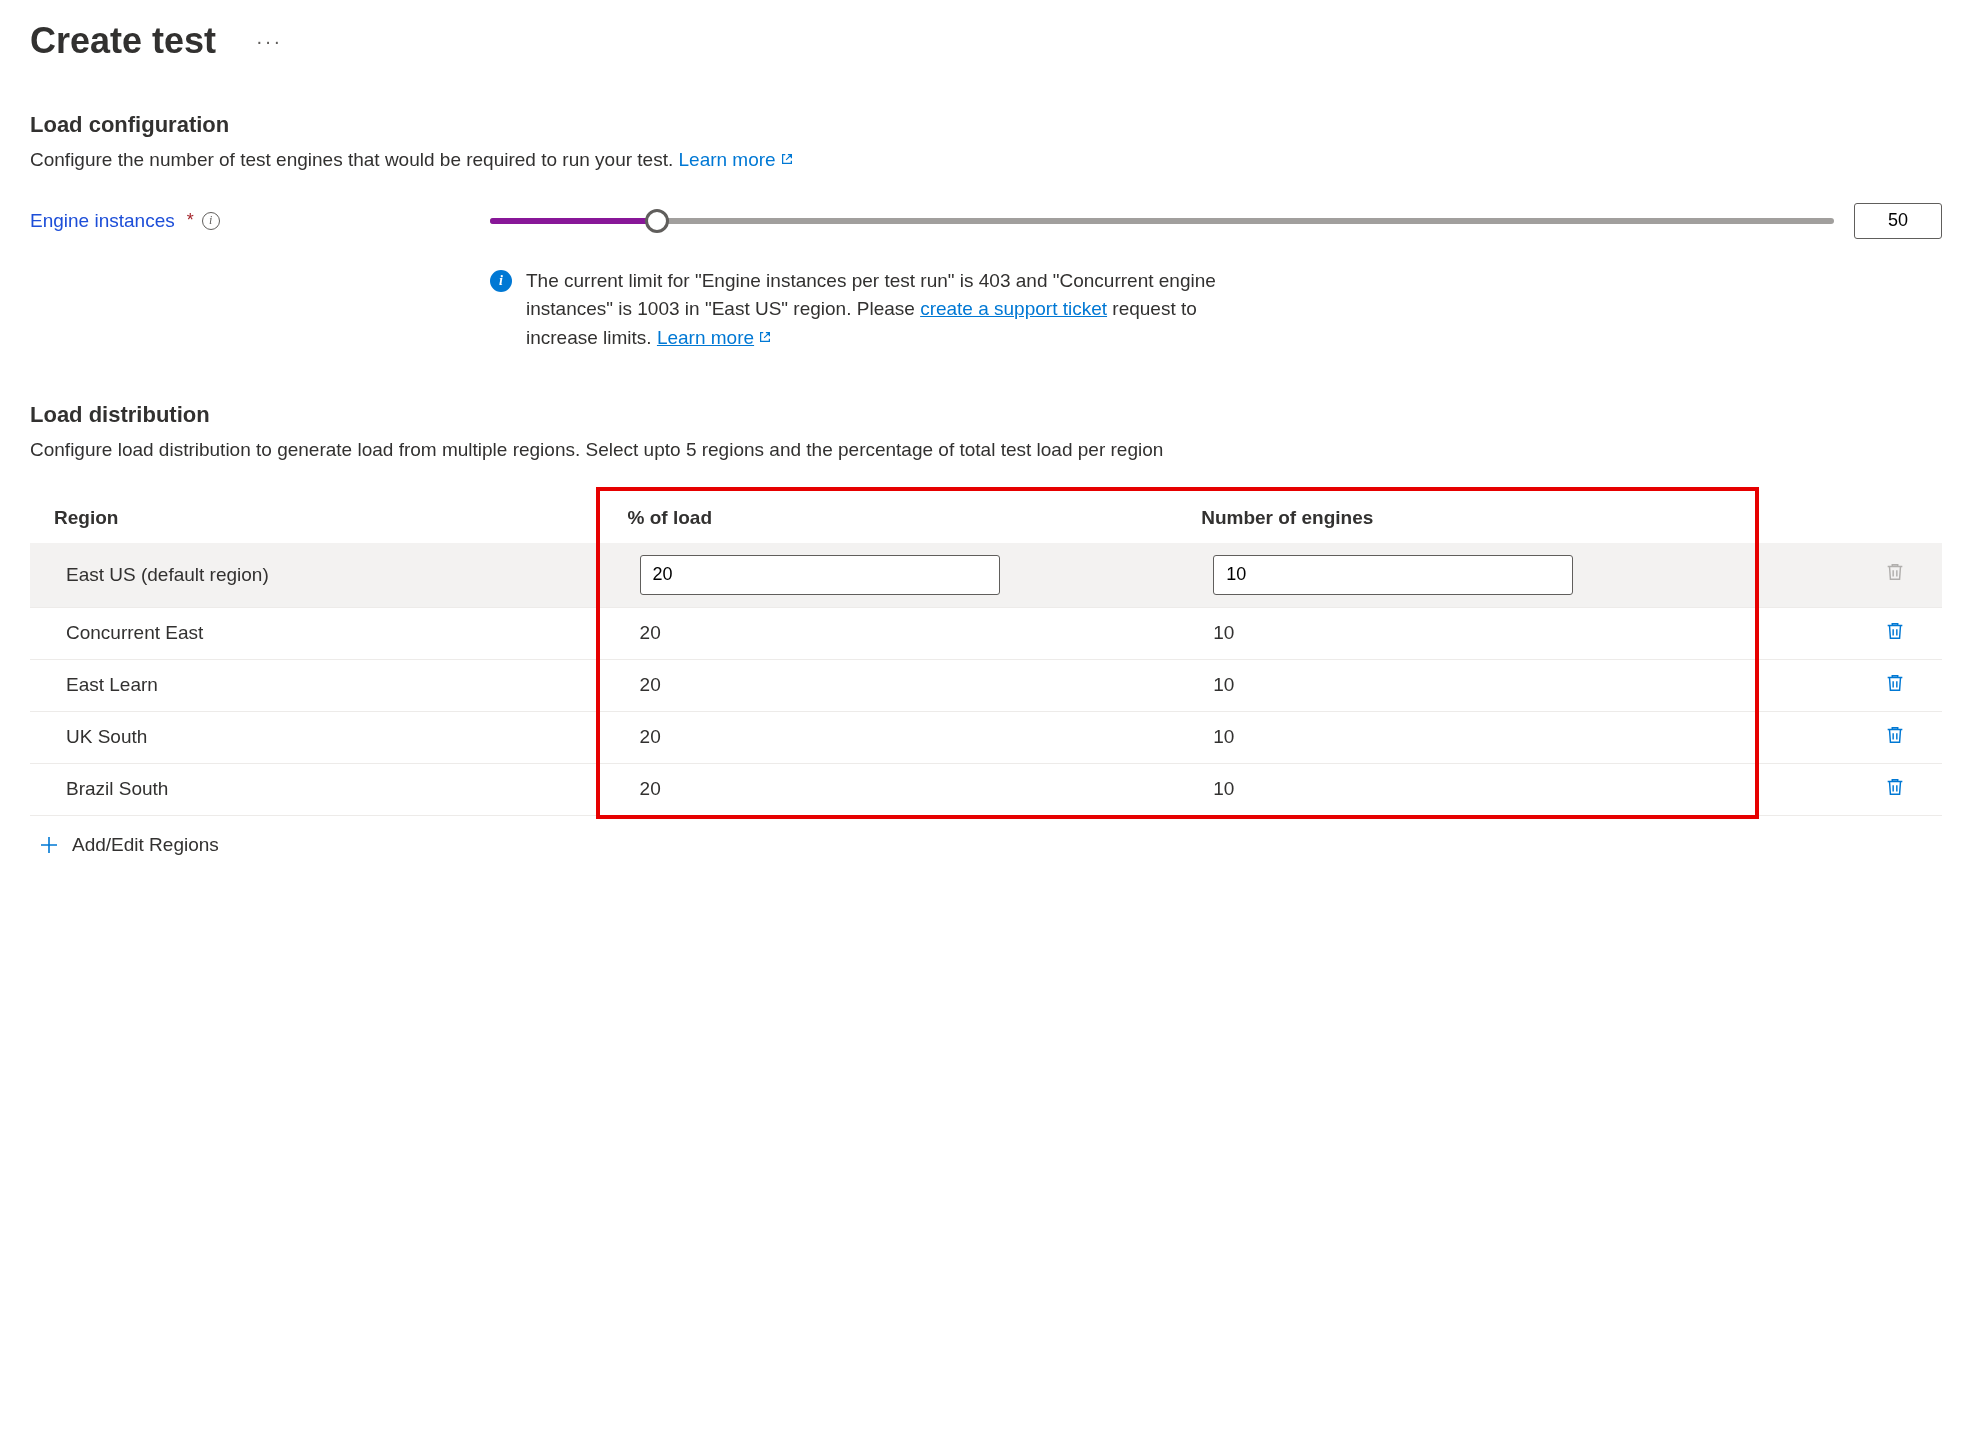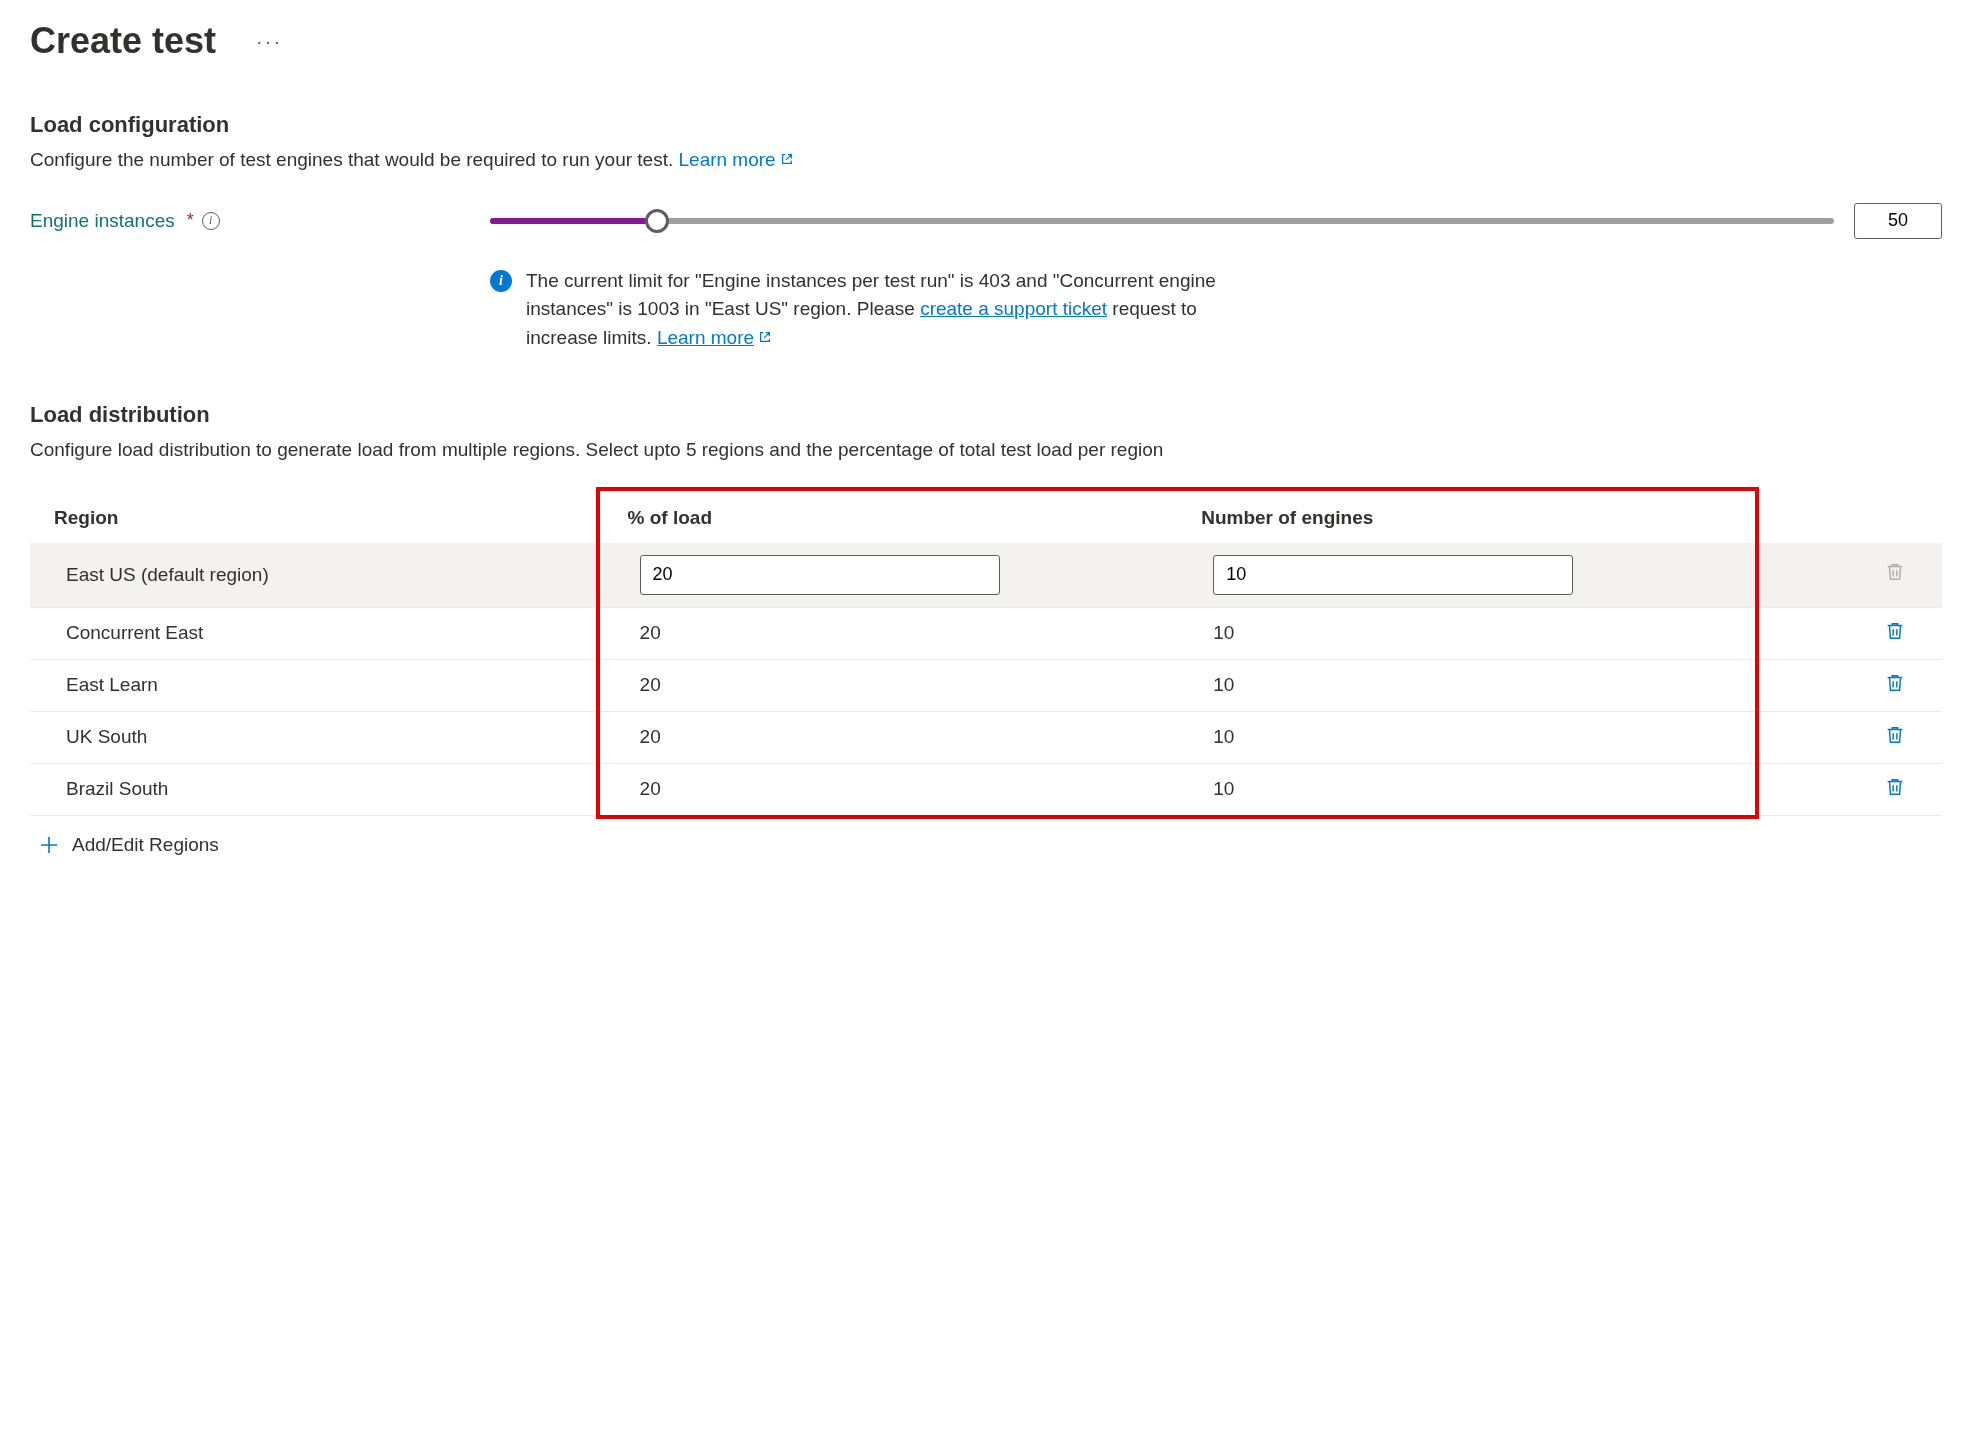--- a/index.html
+++ b/index.html
@@ -60,21 +60,21 @@
       margin-bottom: 28px;
     }
     .slider-label-wrap {
       display: flex;
       align-items: center;
       gap: 8px;
       width: 440px;
     }
     .slider-label {
       font-size: 19px;
-      color: #0f766e;
+      color: #1d4ed8;
     }
     .required { color: #a4262c; margin-left: 4px; }
     .info-icon {
       width: 18px;
       height: 18px;
       border: 1px solid #605e5c;
       border-radius: 50%;
       display: inline-flex;
       align-items: center;
       justify-content: center;

